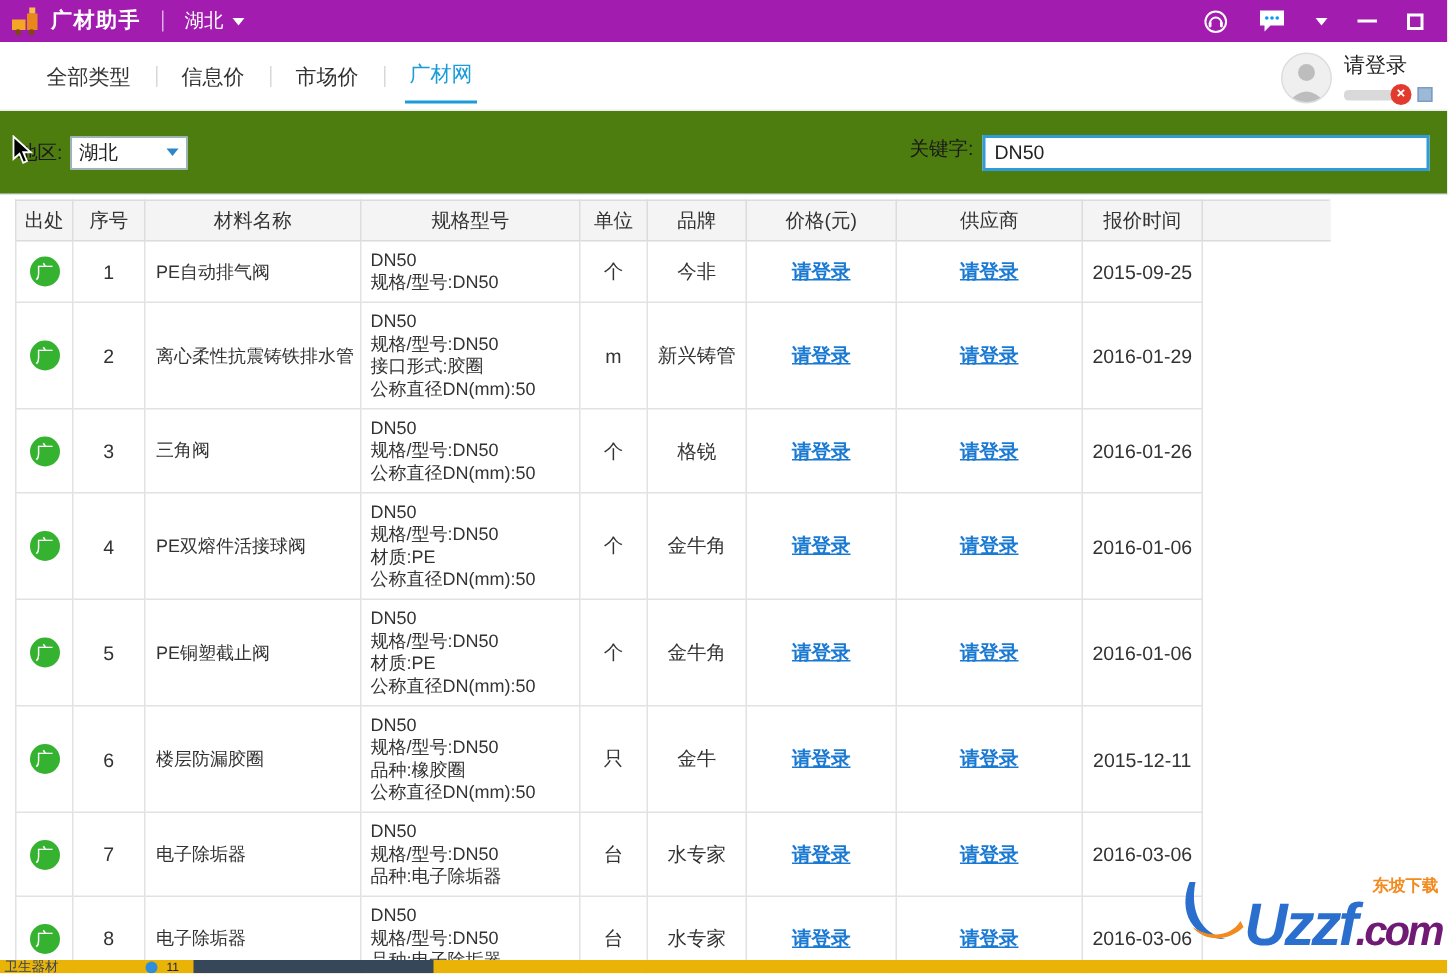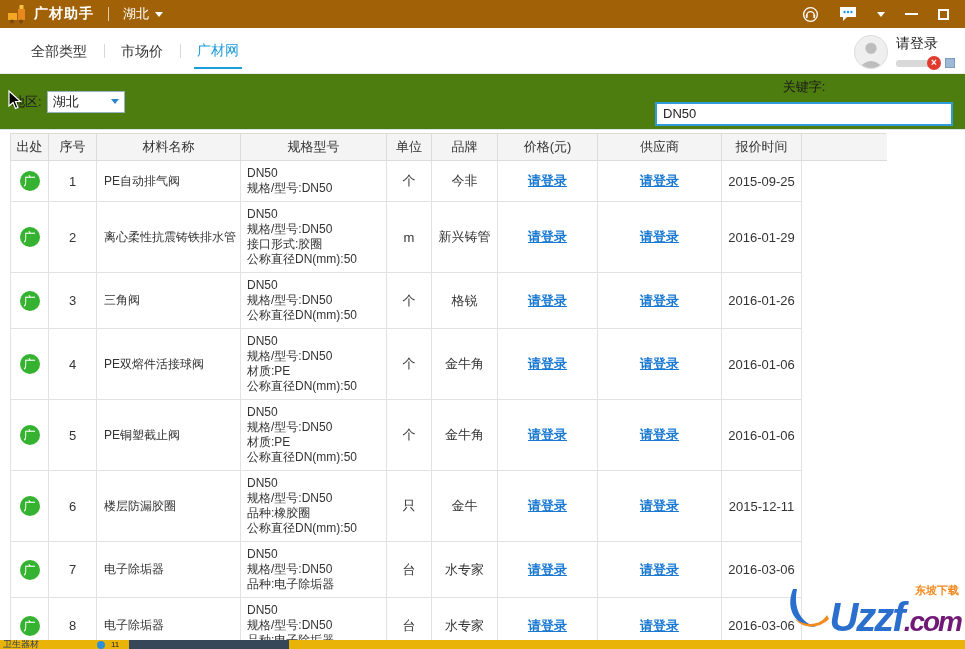--- a/index.html
+++ b/index.html
@@ -1,21 +1,21 @@
 <!DOCTYPE html>
 <html><head>
 <meta charset="utf-8">
 <style>
   * { margin:0; padding:0; box-sizing:border-box; }
   html,body { width:965px; height:649px; overflow:hidden; }
   body { font-family:"Liberation Sans","DejaVu Sans",sans-serif; background:#fff; }
   .window { position:relative; width:965px; height:649px; overflow:hidden; background:#fff; cursor:default; }
 
   
-  .titlebar { height:28px; background:#a16207; display:flex; align-items:center; color:#fff; padding-left:6px; }
+  .titlebar { height:28px; background:#a21caf; display:flex; align-items:center; color:#fff; padding-left:6px; }
   .app-icon { display:inline-flex; margin-right:6px; }
   .app-title { font-size:14px; font-weight:bold; letter-spacing:1px; }
   .tb-sep { width:1px; height:14px; background:rgba(255,255,255,.65); margin:0 14px; }
   .tb-region { display:flex; align-items:center; gap:6px; font-size:13px; cursor:pointer; }
   .caret-down { width:0; height:0; border-left:4px solid transparent; border-right:4px solid transparent; border-top:5px solid #fff; display:inline-block; }
   .caret-down.blue { border-top-color:#2e86c9; }
   .tb-right { margin-left:auto; display:flex; align-items:center; gap:20px; padding-right:16px; }
   .tb-icon { display:inline-flex; cursor:pointer; }
   .tb-min { width:13px; height:2px; background:#fff; display:inline-block; cursor:pointer; }
   .tb-max { width:11px; height:11px; border:2px solid #fff; display:inline-block; cursor:pointer; }
@@ -33,21 +33,21 @@
   .login-text { font-size:14px; color:#222; cursor:pointer; }
   .status-widget { display:flex; align-items:center; }
   .status-track { width:40px; height:7px; background:#d9d9d9; border-radius:3px; }
   .status-badge { width:14px; height:14px; border-radius:50%; background:#e23b2e; color:#fff; font-size:10px; line-height:14px; text-align:center; margin-left:-9px; cursor:pointer; font-weight:bold; }
   .status-box { width:10px; height:10px; background:#9db9d8; border:1px solid #7d9cc0; margin-left:4px; cursor:pointer; }
 
   
   .filterbar { height:56px; background:#4d7c0f; border-bottom:1px solid #dde3ea; display:flex; align-items:center; padding:0 12px; }
   .filter-label { font-size:13px; color:#1a1a1a; }
   .region-select { width:78px; height:22px; background:#fff; border:1px solid #9ab0c3; display:flex; align-items:center; justify-content:space-between; padding:0 5px; margin-left:5px; font-size:13px; color:#222; cursor:pointer; }
-  .keyword-group { margin-left:auto; display:flex; align-items:center; gap:6px;flex-direction:column; }
+  .keyword-group { margin-left:auto; display:flex; gap:6px; }
   .keyword-input { width:298px; height:24px; border:2px solid #2f9bd8; font-size:13px; padding:0 6px; color:#222; outline:none; font-family:inherit; }
 
   
   .table-area { margin:3px 0 0 10px; }
   table { border-collapse:collapse; table-layout:fixed; width:876px; }
   th { background:#f4f4f4; border:1px solid #dcdcdc; height:27px; font-size:13px; font-weight:400; color:#333; text-align:center; }
   th.filler { border-right:1px solid #f4f4f4; }
   td { border:1px solid #e2e2e2; padding:5px 6px; font-size:13px; color:#333; text-align:center; vertical-align:middle; background:#fff; }
   td.col-name { text-align:left; padding-left:7px; font-size:12px; white-space:nowrap; overflow:hidden; }
   td.col-spec { text-align:left; }
@@ -115,20 +115,21 @@
       </span>
       <span class="caret-down"></span>
       <span class="tb-min"></span>
       <span class="tb-max"></span>
     </div>
   </div>
 
   <div class="tabbar">
     <div class="tab-list">
         <div class="tab">全部类型</div>
+        <div class="tab">信息价</div>
         <div class="tab">市场价</div>
         <div class="tab active">广材网</div>
       </div>
     <div class="user-area">
       <span class="avatar">
         <svg width="32" height="30" viewBox="0 0 34 32">
           <circle cx="17" cy="11" r="6" fill="#bdbdbd"></circle>
           <path d="M4 32 Q17 17 30 32 Z" fill="#bdbdbd"></path>
         </svg>
       </span>

